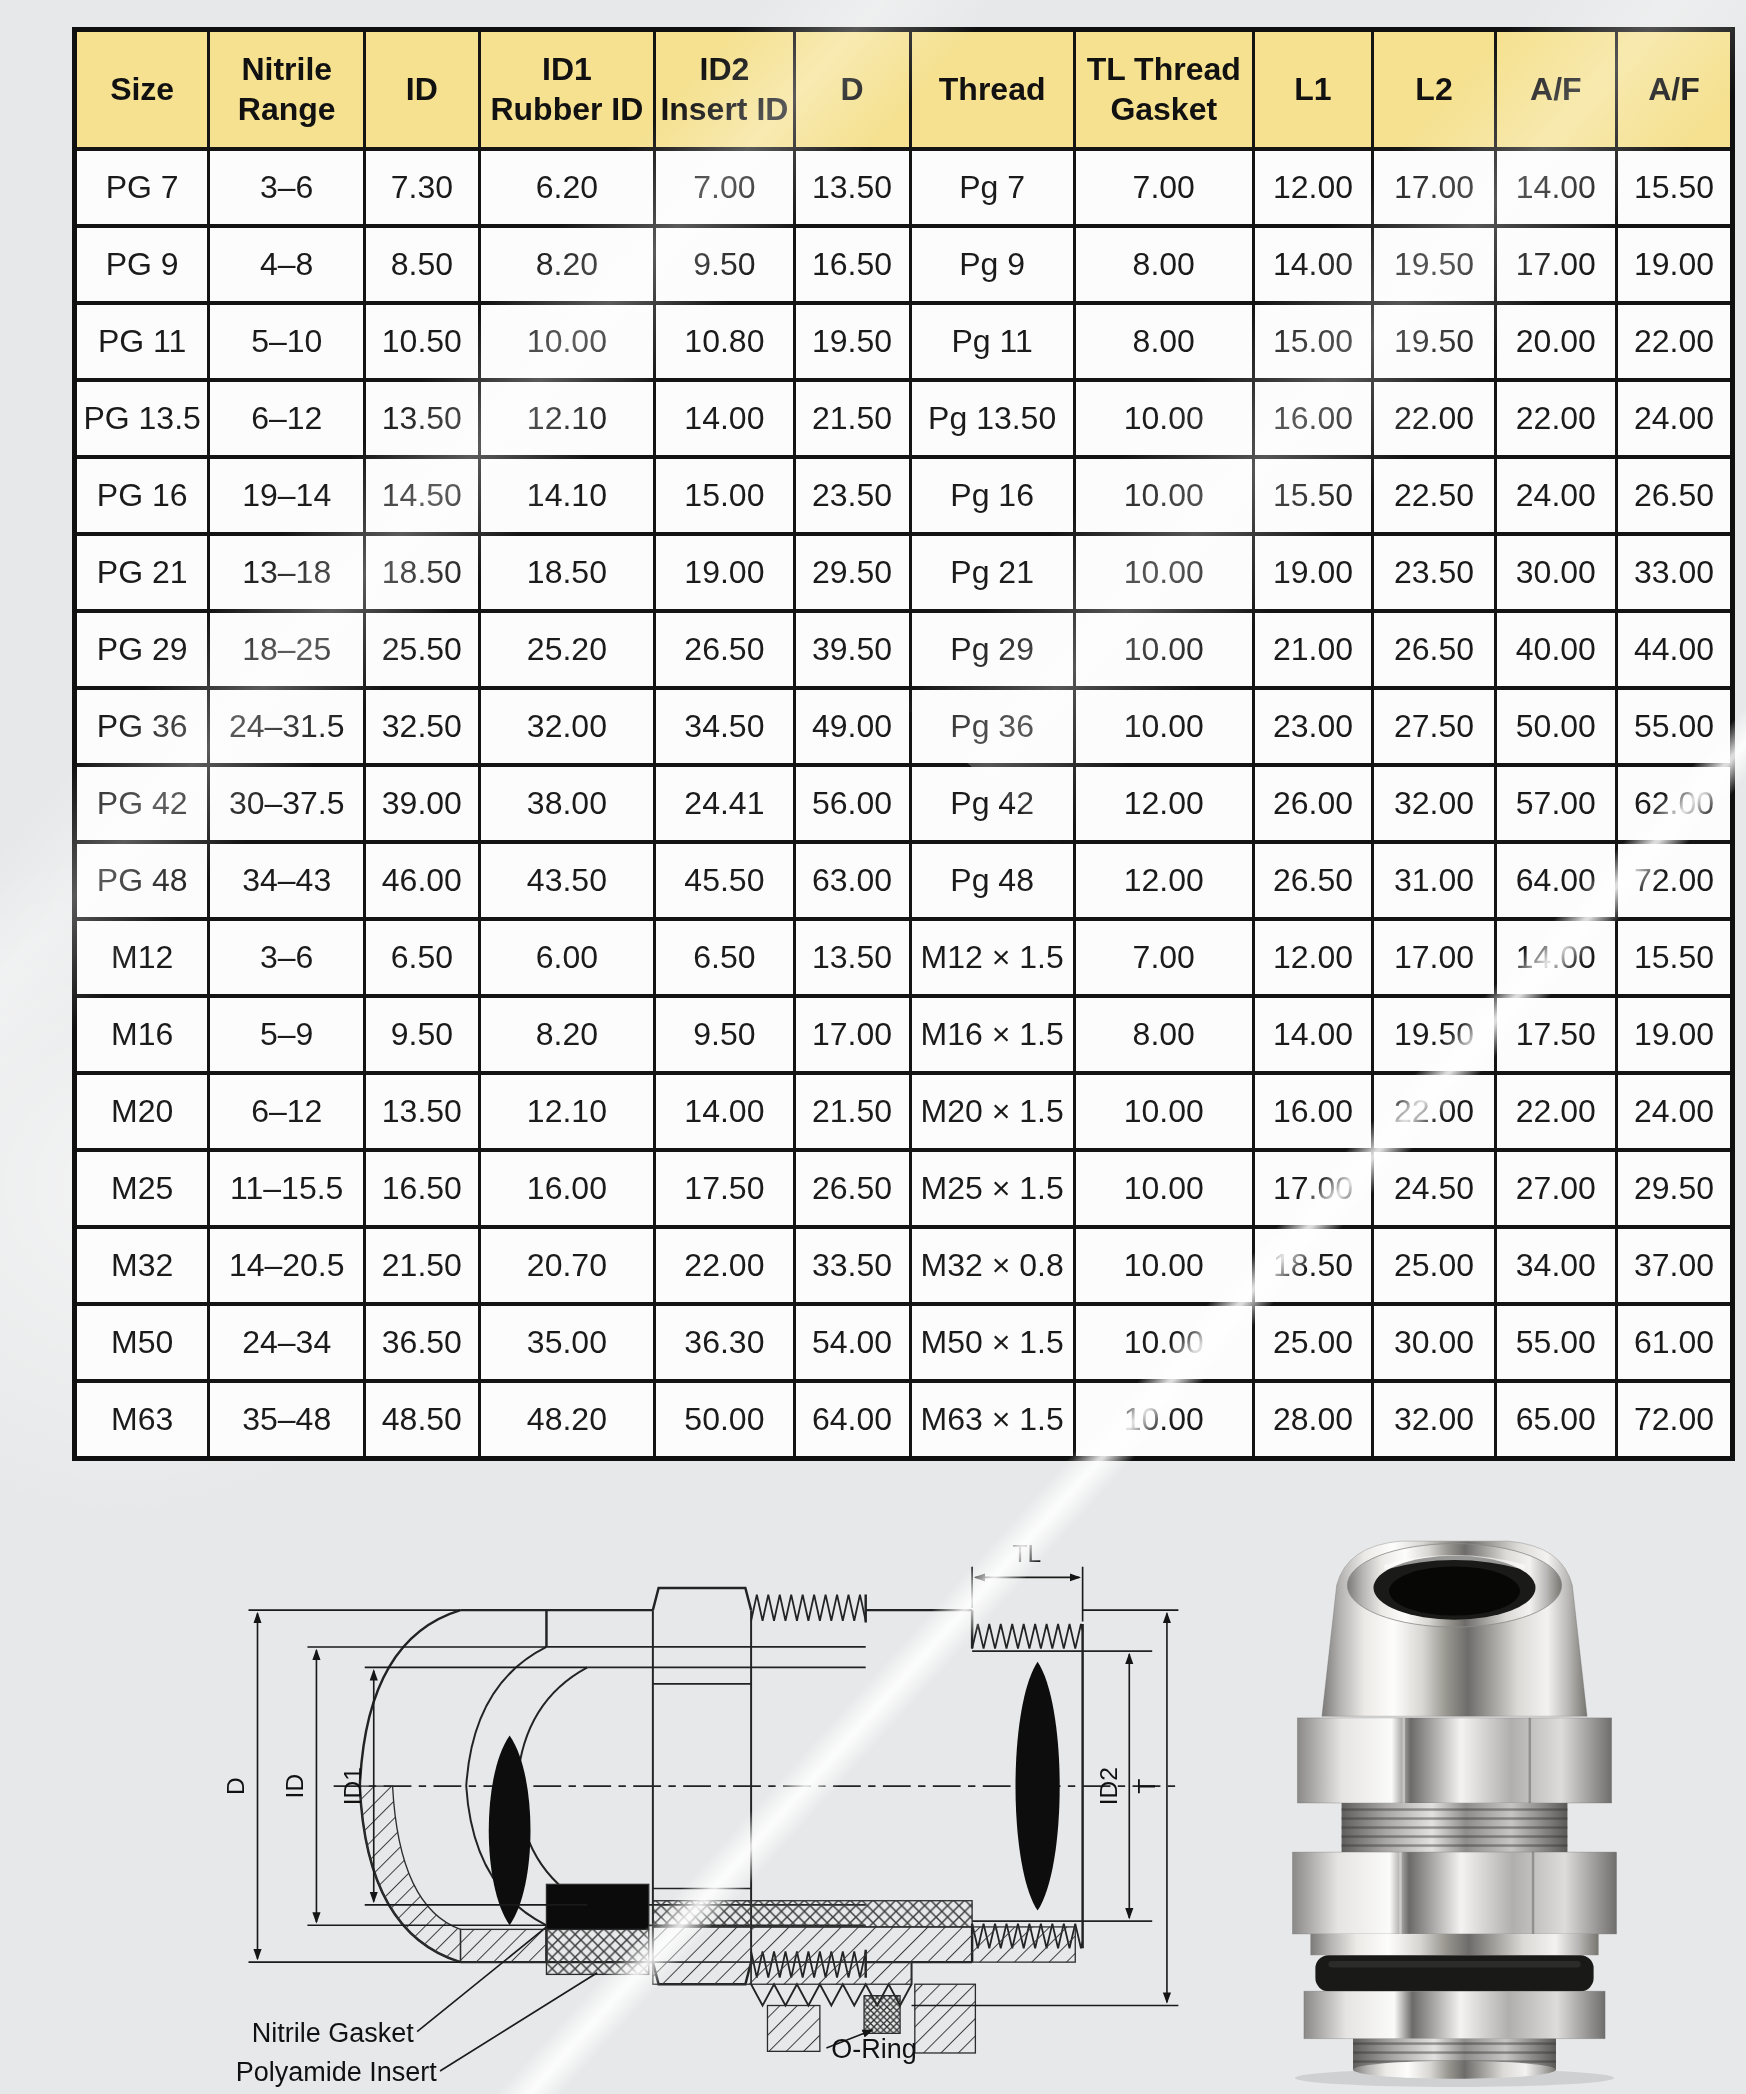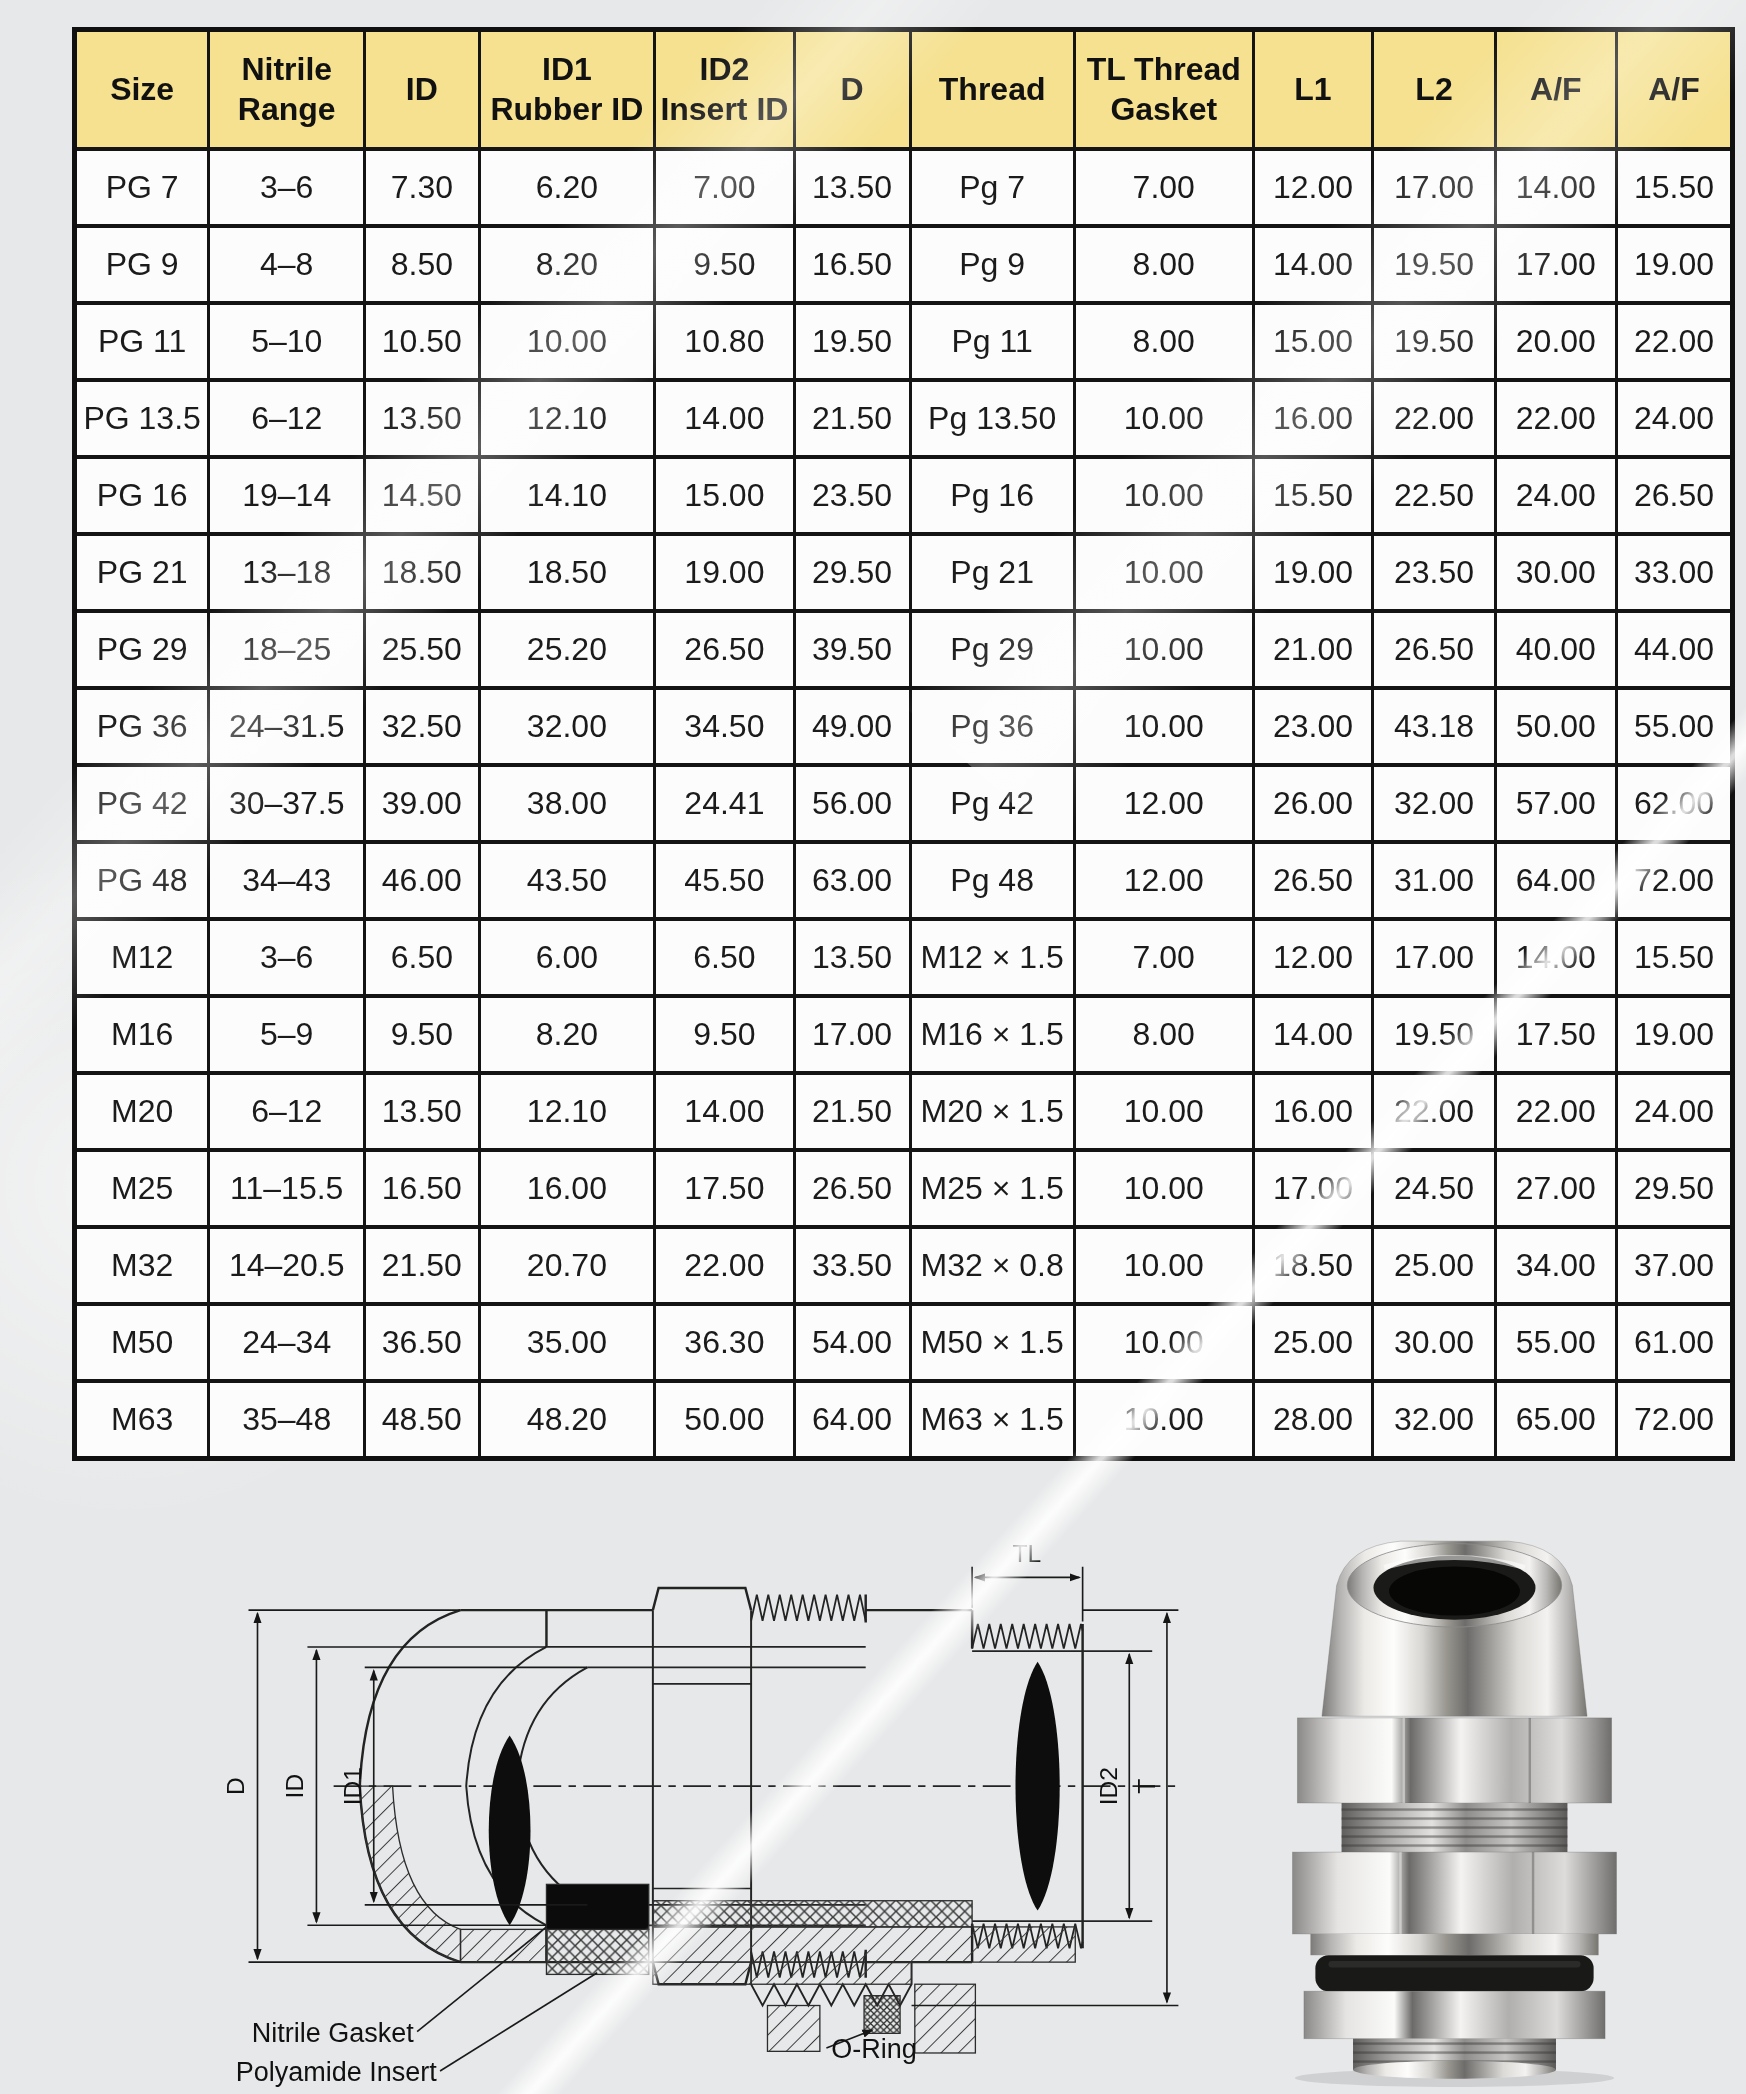--- a/index.html
+++ b/index.html
@@ -187,21 +187,21 @@
         <tr>
           <td>PG 36</td>
           <td>24–31.5</td>
           <td>32.50</td>
           <td>32.00</td>
           <td>34.50</td>
           <td>49.00</td>
           <td>Pg 36</td>
           <td>10.00</td>
           <td>23.00</td>
-          <td>43.18</td>
+          <td>27.50</td>
           <td>50.00</td>
           <td>55.00</td>
         </tr>
         <tr>
           <td>PG 42</td>
           <td>30–37.5</td>
           <td>39.00</td>
           <td>38.00</td>
           <td>24.41</td>
           <td>56.00</td>

